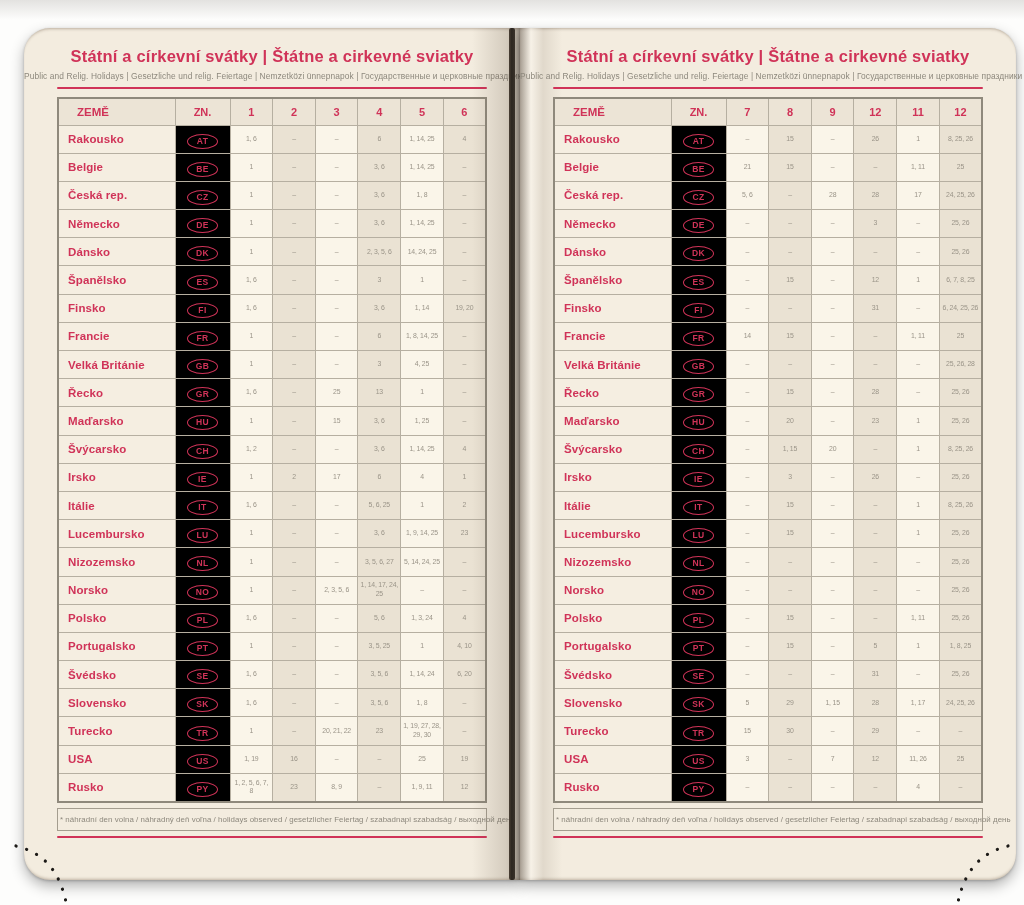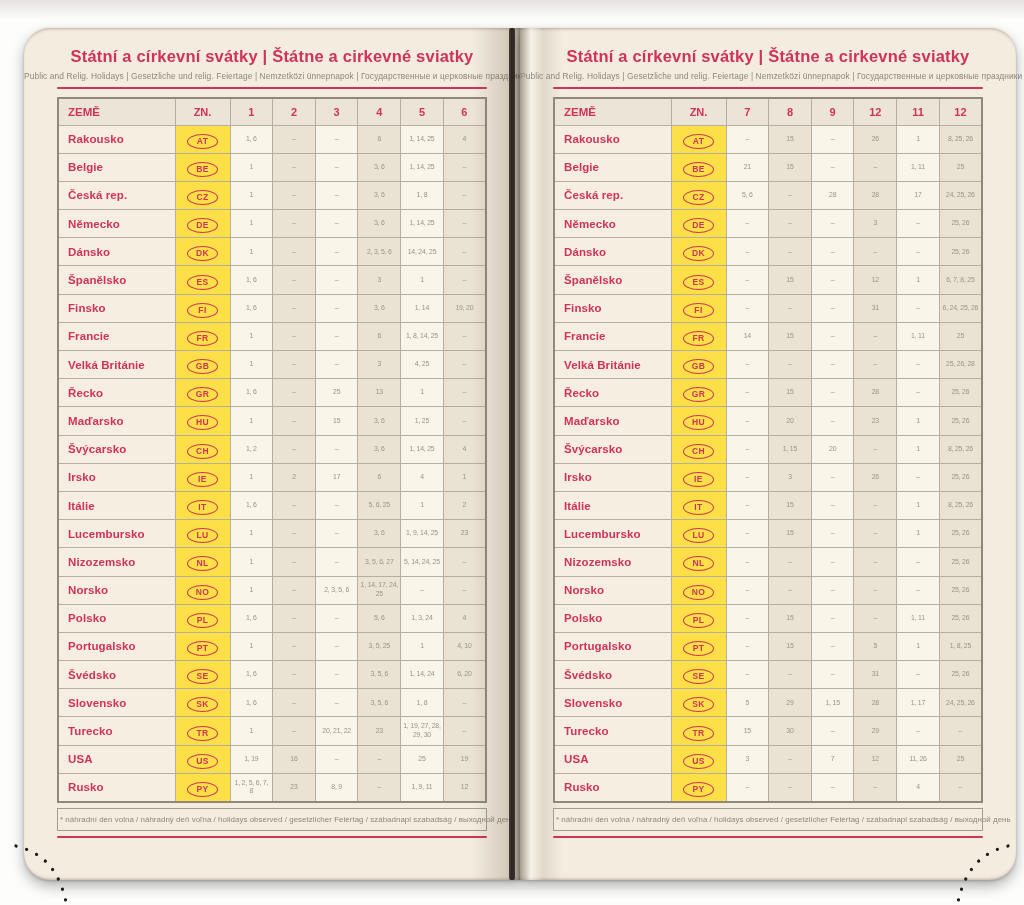--- a/index.html
+++ b/index.html
@@ -64,29 +64,29 @@
     border-collapse:collapse; table-layout:fixed;
     border:2px solid #8f897c;
   }
   .holiday-table th, .holiday-table td {
     border:1px solid #b6afa1; overflow:hidden;
   }
   .holiday-table th {
     height:27px; background:#ece4d6; color:var(--accent);
     font-size:11px; font-weight:bold; text-align:center;
   }
-  .holiday-table th.th-country { text-align:left; padding-left:9px; width:117px; font-size:11.5px; }
+  .holiday-table th.th-country { text-align:left; padding-left:18px; width:117px; font-size:11.5px; }
   .holiday-table th.th-code    { width:55px; }
   .holiday-table td { height:28.2px; text-align:center; vertical-align:middle; }
   .td-country {
     background:#f5eee1; color:var(--accent);
     font-size:11.5px; font-weight:bold; text-align:left !important;
     padding-left:9px; letter-spacing:0.1px; white-space:nowrap;
   }
-  .td-code { background:#fde047; }
+  .td-code { background:#000000; }
   .code-badge {
     display:inline-block; min-width:31px; height:15px; line-height:13px;
     border:1.4px solid var(--accent); border-radius:50%;
     color:var(--accent); font-size:8.5px; font-weight:bold;
     letter-spacing:0.4px; padding:0 3px; background:transparent;
   }
   .td-month {
     color:#9a9488; font-size:6.9px; letter-spacing:-0.2px;
     line-height:1.25; padding:1px 2px;
   }

